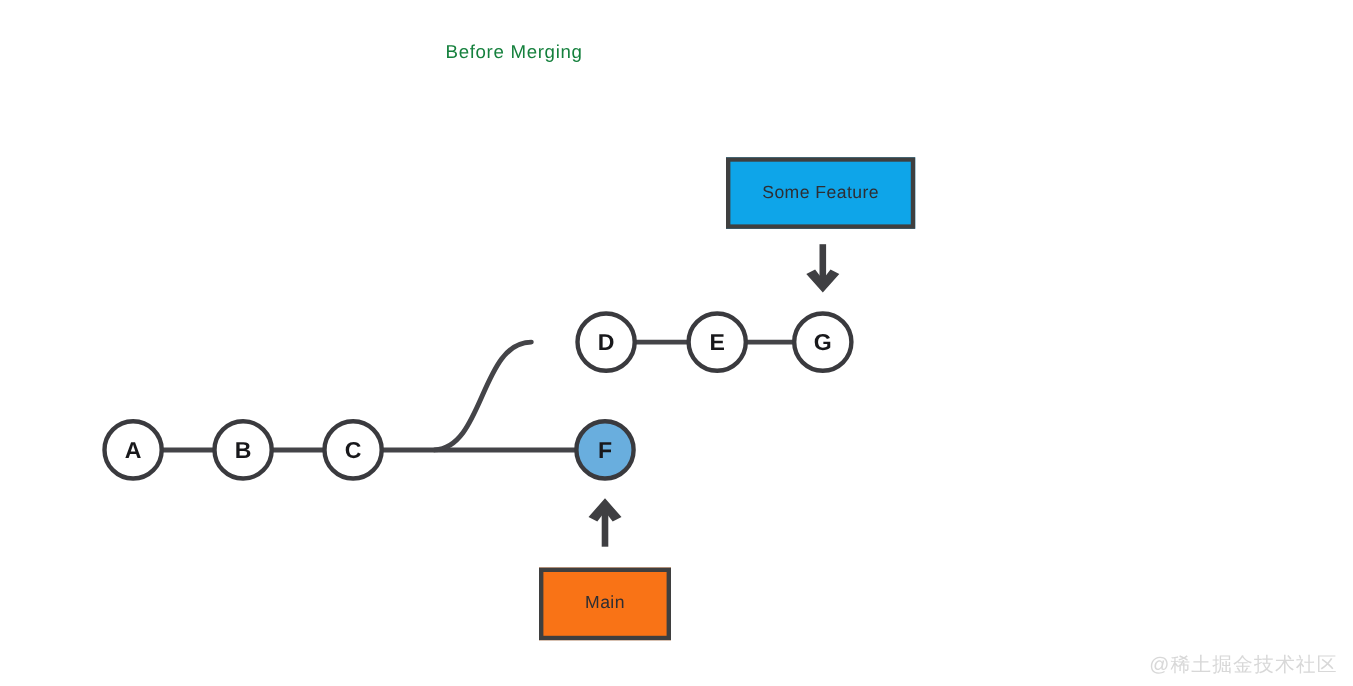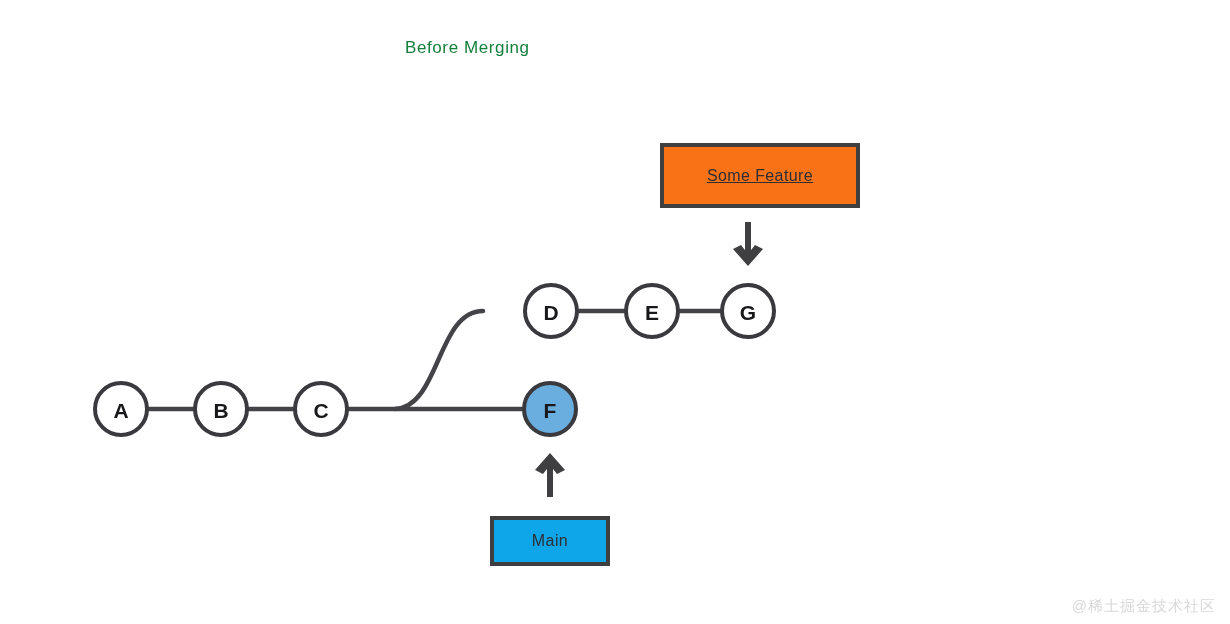--- a/index.html
+++ b/index.html
@@ -27,51 +27,50 @@
     font-size: 17px;
     letter-spacing: 0.6px;
     color: #15803d;
     font-weight: 400;
     white-space: nowrap;
   }
   .watermark {
     position: absolute;
     right: 14px;
     bottom: 8px;
-    font-size: 15px;
+    font-size: 18px;
     color: #d8d8d8;
     letter-spacing: 1px;
     white-space: nowrap;
     user-select: none;
   }
   .label-box {
     position: absolute;
     box-sizing: border-box;
     border: 4px solid #3f3f3f;
     display: flex;
     align-items: center;
     justify-content: center;
     font-size: 16px;
     color: #2e2e33;
     letter-spacing: 0.4px;
   }
   #feature-box {
     left: 660px;
     top: 143px;
-    width: 200px;
+    width: 172px;
     height: 65px;
-    background: #f97316;
-    text-decoration: underline;
+    background: #0ea5e9;
   }
   #main-box {
     left: 490px;
     top: 516px;
     width: 120px;
-    height: 50px;
-    background: #0ea5e9;
+    height: 66px;
+    background: #f97316;
     align-items: center;
   }
   svg { position: absolute; left: 0; top: 0; overflow: visible; }
   .edge { stroke: #444448; stroke-width: 4.5; fill: none; stroke-linecap: round; }
   .node-circle { stroke: #3a3a3e; stroke-width: 4; }
   .node-label {
     font-family: "Liberation Sans", sans-serif;
     font-size: 21px;
     font-weight: bold;
     fill: #18181b;

